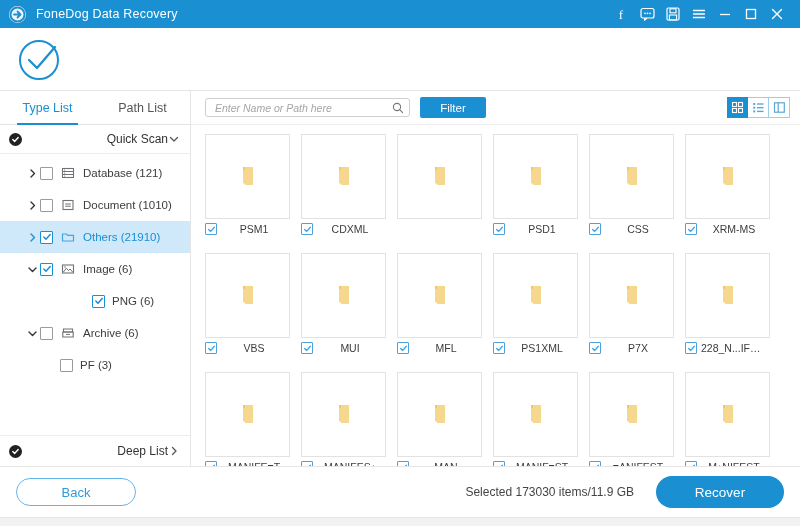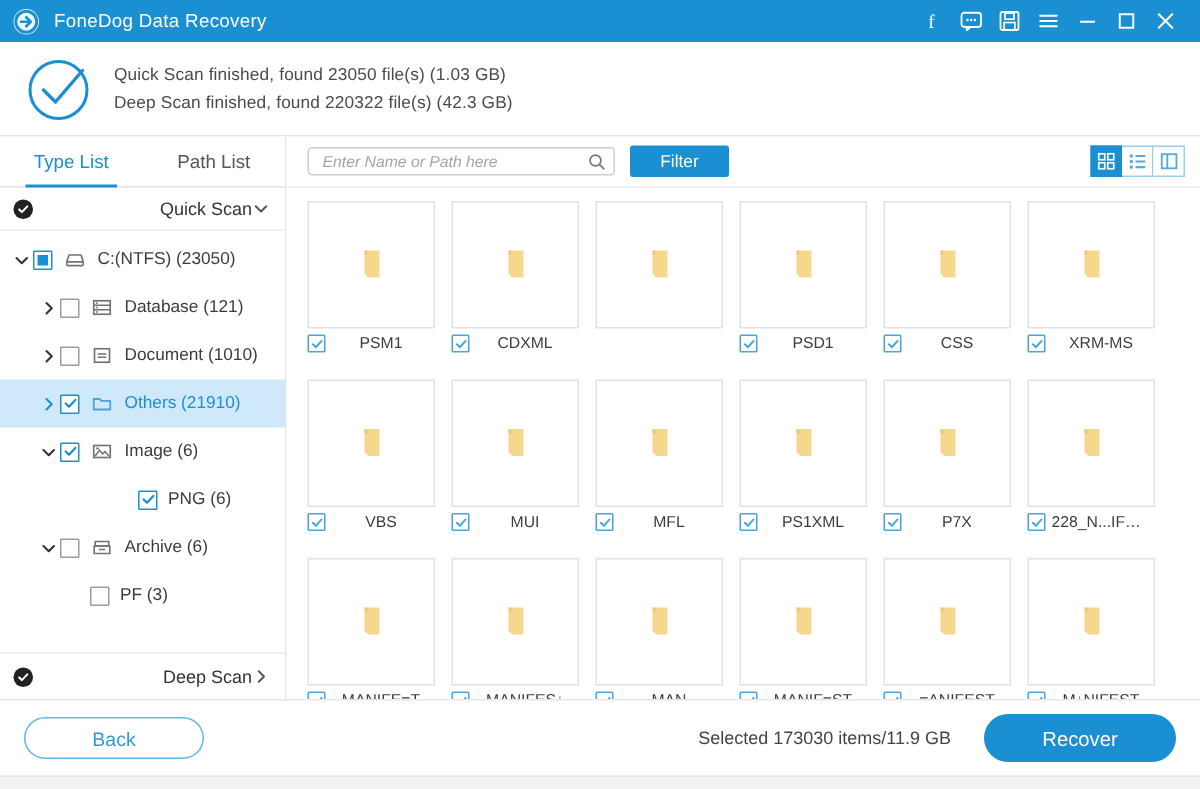--- a/index.html
+++ b/index.html
@@ -2,21 +2,21 @@
 <html><head>
 <meta charset="utf-8">
 <style>
   html,body{margin:0;padding:0;}
   body{
     width:800px;height:526px;overflow:hidden;
     font-family:"Liberation Sans", sans-serif;
     font-size:12px;color:#3c3c3c;background:#ffffff;
     -webkit-font-smoothing:antialiased;
   }
-  .app{width:800px;height:526px;position:relative;display:flex;flex-direction:column;background:#e5e5e5;}
+  .app{width:800px;height:526px;position:relative;display:flex;flex-direction:column;background:#1d4ed8;}
 
   
   .titlebar{
     height:28px;flex:0 0 28px;background:#1a8fd1;
     display:flex;align-items:center;padding:0 10px 0 8px;color:#fff;
   }
   .logo{width:19px;height:19px;flex:0 0 19px;position:relative;margin-right:9px;}
   .logo svg{display:block;}
   .app-title{font-size:12.5px;color:#ffffff;letter-spacing:.2px;flex:0 0 auto;}
   .tb-spacer{flex:1 1 auto;}
@@ -224,24 +224,20 @@
     </div>
   </div>
 
   <div class="status">
     <div class="status-check">
       <svg width="46" height="46" viewBox="0 0 46 46">
         <circle cx="23" cy="24" r="19" fill="none" stroke="#1a8fd1" stroke-width="2"></circle>
         <path d="M13 24 L21 32 L39 11" fill="none" stroke="#1a8fd1" stroke-width="2.3" stroke-linecap="round" stroke-linejoin="round"></path>
       </svg>
     </div>
-    <div class="status-lines">
-      <div class="status-line">Quick Scan finished, found 23050 file(s) (1.03 GB)</div>
-      <div class="status-line">Deep Scan finished, found 220322 file(s) (42.3 GB)</div>
-    </div>
   </div>
 
   <div class="body">
 
     <div class="sidebar">
       <div class="tabs">
         <div class="tab active">Type List</div>
         <div class="tab">Path List</div>
       </div>
 
@@ -254,35 +250,20 @@
         <div class="scan-label">Quick Scan</div>
         <div class="chev">
           <svg width="12" height="12" viewBox="0 0 12 12">
               <path d="M2.5 4.5 L6 8 L9.5 4.5" fill="none" stroke="#555" stroke-width="1.3" stroke-linecap="round" stroke-linejoin="round"></path>
             </svg>
         </div>
       </div>
 
       <div class="tree">
 
-        <div class="trow" style="padding-left:6px;">
-          <div class="tarrow">
-            <svg width="11" height="11" viewBox="0 0 11 11">
-                <path d="M2 4 L5.5 7.5 L9 4" fill="none" stroke="currentColor" stroke-width="1.4" stroke-linecap="round" stroke-linejoin="round"></path>
-              </svg>
-          </div>
-          <div class="cbox ind"></div>
-          <div class="ticon">
-            <svg width="16" height="16" viewBox="0 0 16 16">
-              <path d="M2.5 9.5 L4 5 H12 L13.5 9.5 Z" fill="none" stroke="#6f7276" stroke-width="1.1" stroke-linejoin="round"></path>
-              <rect x="2.5" y="9.5" width="11" height="2.6" rx="1" fill="none" stroke="#6f7276" stroke-width="1.1"></rect>
-            </svg>
-          </div>
-          <div class="tlabel">C:(NTFS) (23050)</div>
-        </div>
 
         <div class="trow" style="padding-left:24px;">
           <div class="tarrow">
             <svg width="11" height="11" viewBox="0 0 11 11">
                 <path d="M4 2 L7.5 5.5 L4 9" fill="none" stroke="currentColor" stroke-width="1.4" stroke-linecap="round" stroke-linejoin="round"></path>
               </svg>
           </div>
           <div class="cbox"></div>
           <div class="ticon">
             <svg width="16" height="16" viewBox="0 0 16 16">
@@ -384,21 +365,21 @@
         </div>
 
       </div>
 
       <div class="scan-foot">
         <div class="scan-dot">
           <svg width="9" height="9" viewBox="0 0 9 9">
               <path d="M1.8 4.6 L3.6 6.4 L7.2 2.6" fill="none" stroke="#fff" stroke-width="1.4" stroke-linecap="round" stroke-linejoin="round"></path>
             </svg>
         </div>
-        <div class="scan-label">Deep Scan</div>
+        <div class="scan-label">Deep List</div>
         <div class="chev">
           <svg width="12" height="12" viewBox="0 0 12 12">
               <path d="M4.5 2.5 L8 6 L4.5 9.5" fill="none" stroke="#555" stroke-width="1.3" stroke-linecap="round" stroke-linejoin="round"></path>
             </svg>
         </div>
       </div>
     </div>
 
     <div class="main">
       <div class="toolbar">

